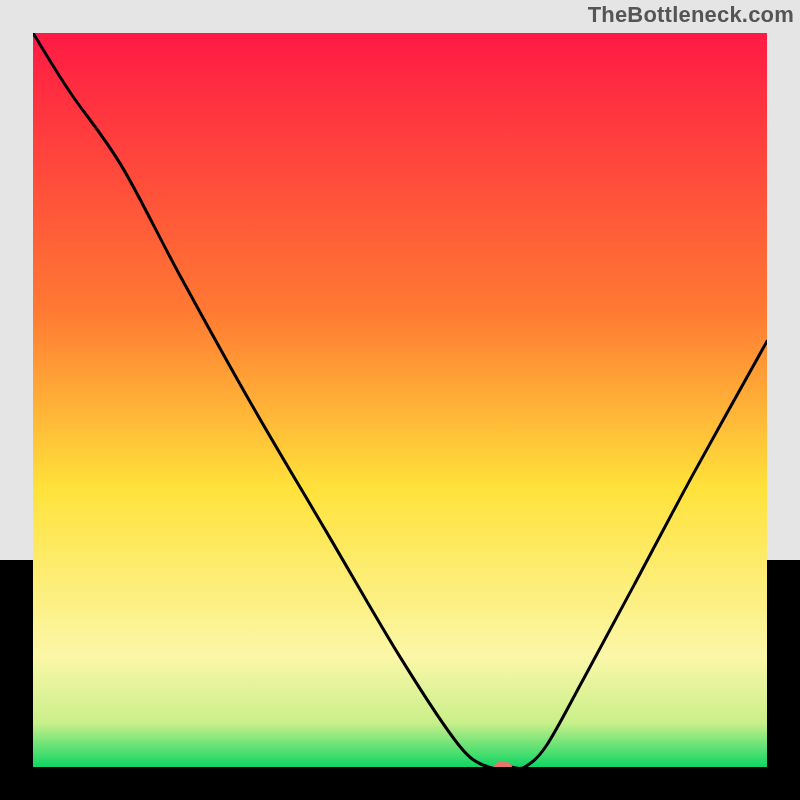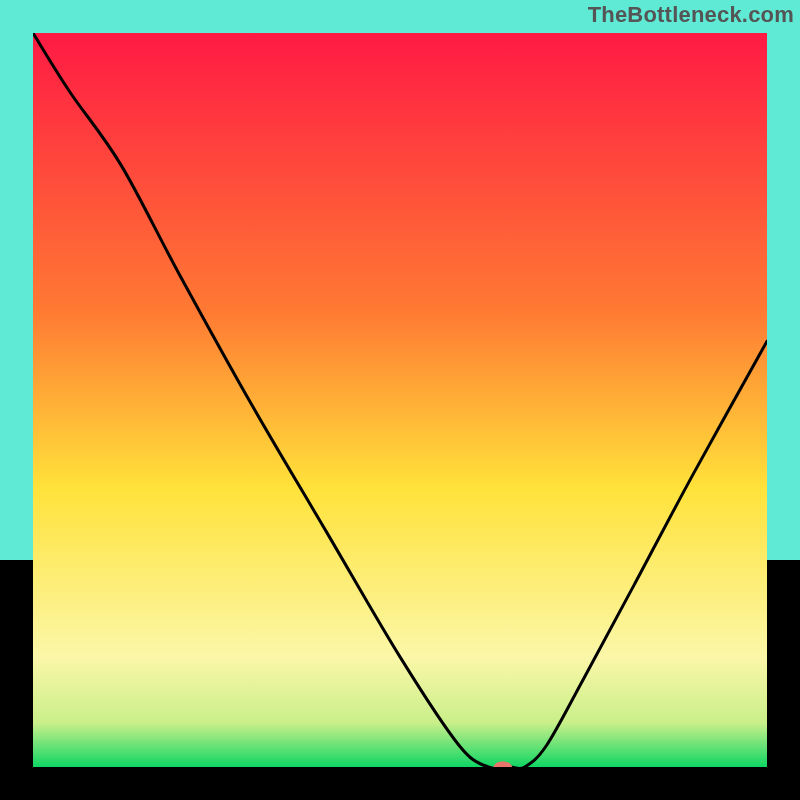--- a/index.html
+++ b/index.html
@@ -8,21 +8,21 @@
     width: 800px;
     height: 800px;
     background: #000;
     overflow: hidden;
     font-family: Arial, Helvetica, sans-serif;
   }
   .outer {
     position: relative;
     width: 800px;
     height: 560px;
-    background: #5eead4;
+    background: #e5e5e5;
   }
   .watermark {
     position: absolute;
     top: 2px;
     right: 6px;
     color: #555;
     font-size: 22px;
     font-weight: 600;
     letter-spacing: 0.2px;
     user-select: none;

